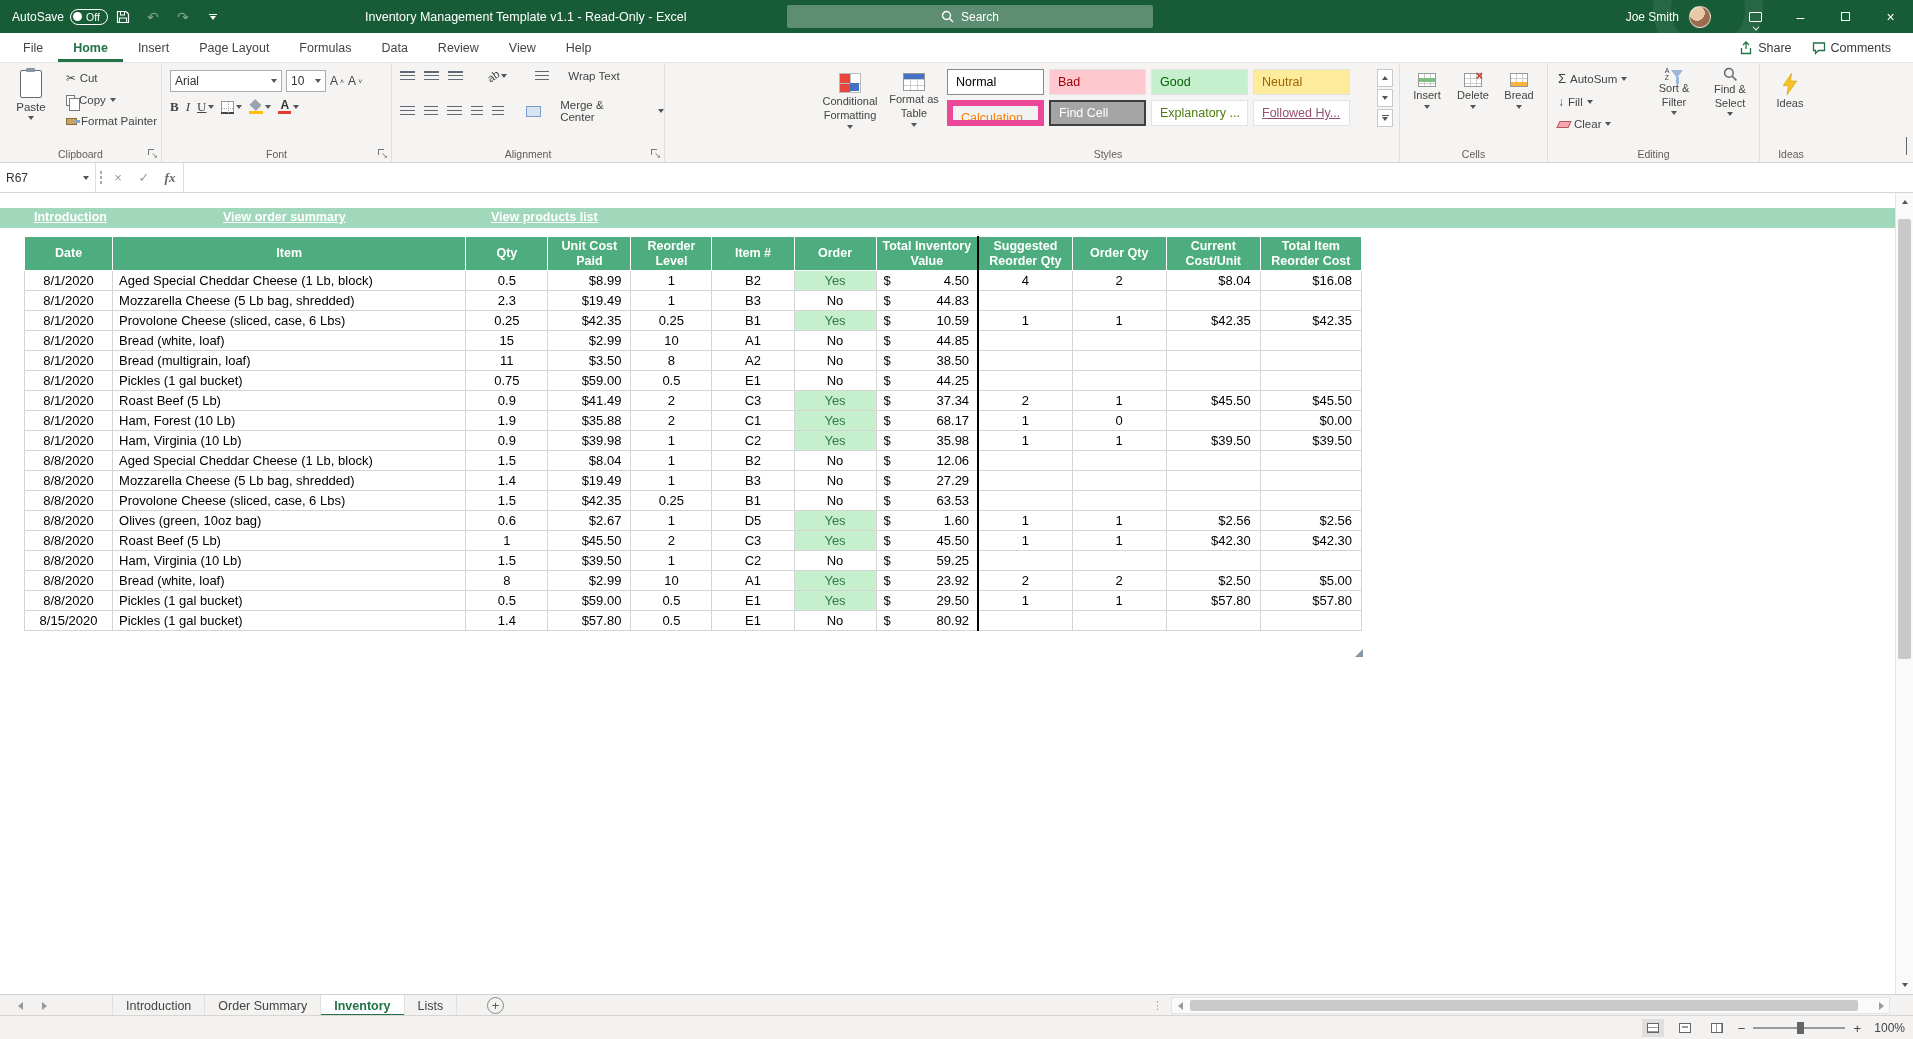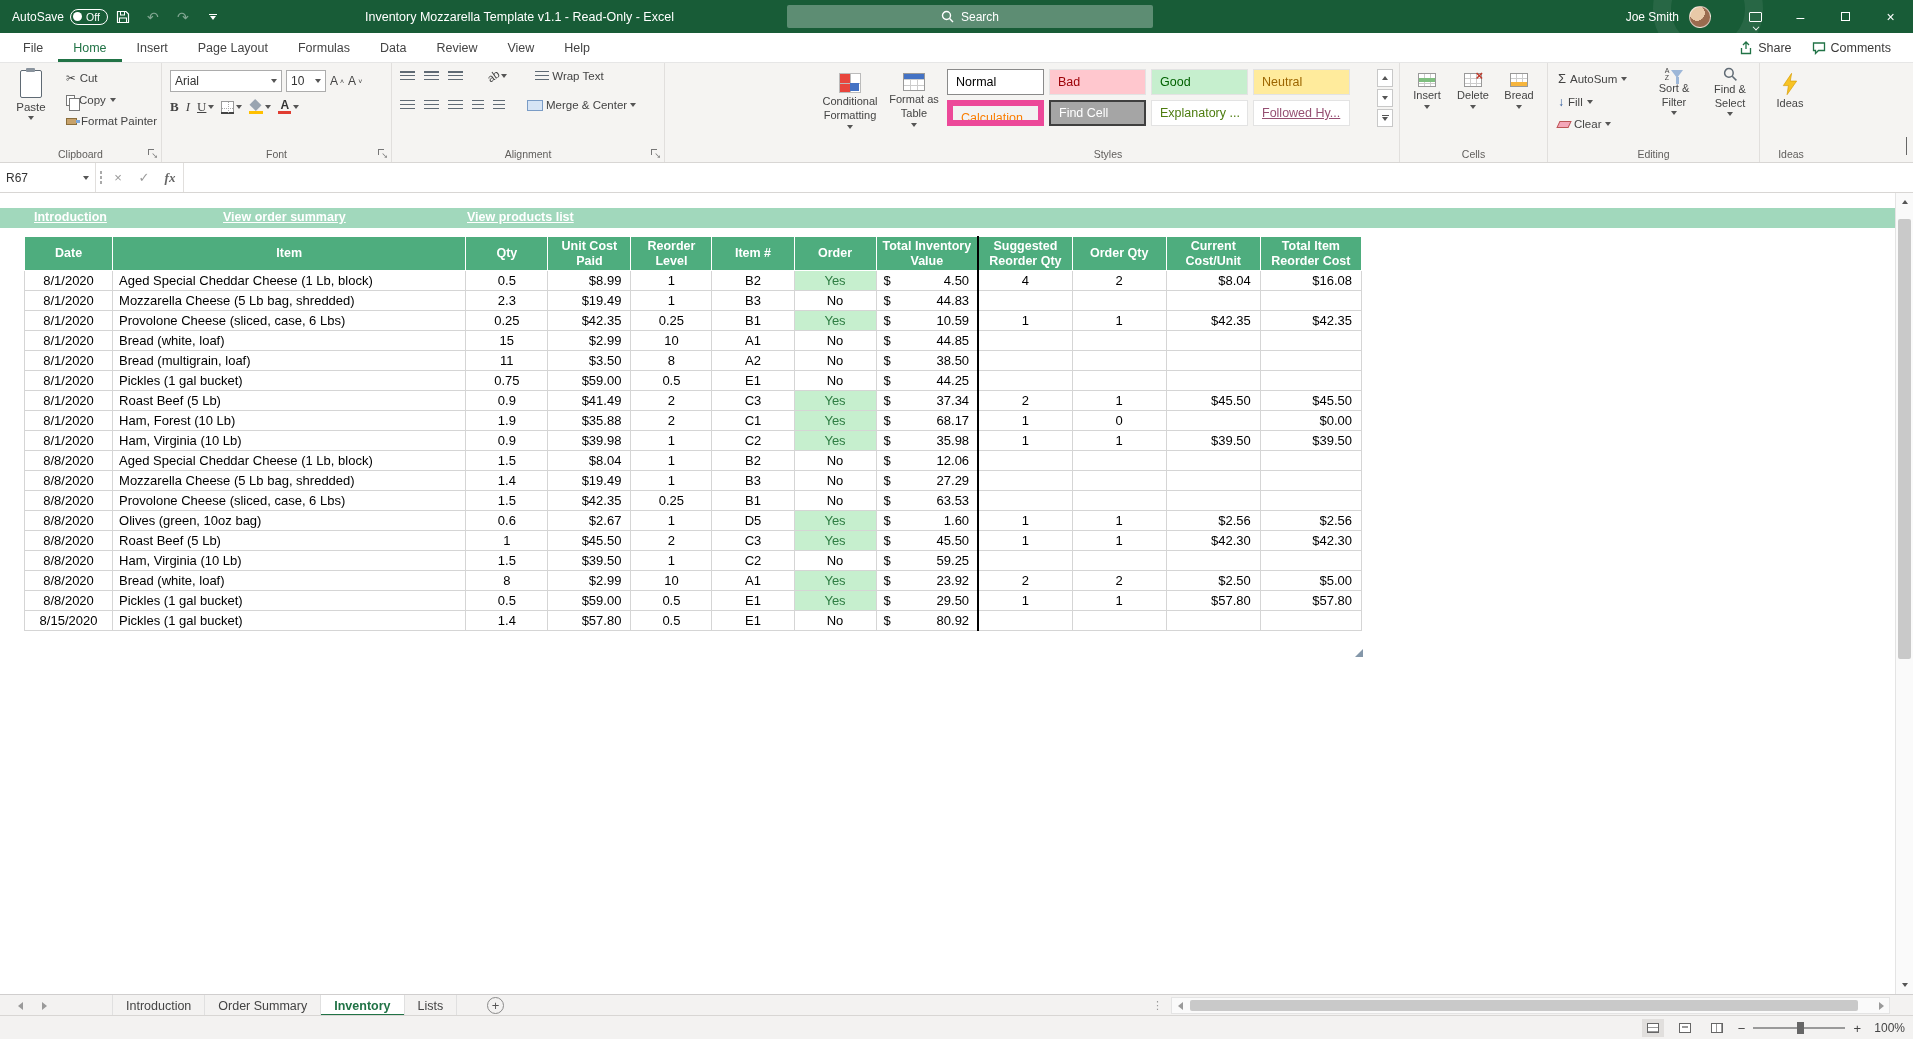--- a/index.html
+++ b/index.html
@@ -24,21 +24,21 @@
 .avatar{width:22px;height:22px;border-radius:50%;background:radial-gradient(circle at 35% 30%,#e8c9a8 0 40%,#9a6b4f 41% 100%);border:1px solid rgba(255,255,255,.6);margin-right:22px}
 .winbtn{width:45px;height:33px;display:flex;align-items:center;justify-content:center;font-size:14px}
 .maxbox{width:9px;height:9px;border:1px solid #fff;display:inline-block}
 .ribbon-opt{width:13px;height:10px;border:1px solid #fff;border-radius:1px;position:relative}
 .ribbon-opt::after{content:"";position:absolute;left:3px;top:11px;width:5px;height:5px;border-right:1px solid #fff;border-bottom:1px solid #fff;transform:rotate(45deg) scale(.8)}
 
 
 .menubar{position:absolute;left:0;top:33px;width:100%;height:30px;background:#FFF;display:flex;align-items:stretch;border-bottom:1px solid #E6E6E6}
 .rtabs{display:flex;align-items:stretch;padding-left:8px}
 .rtab{padding:0 15px;display:flex;align-items:center;font-size:12.5px;color:#444;cursor:default}
-.rtab.active{color:#217346;font-weight:normal;box-shadow:inset 0 -3px 0 #217346}
+.rtab.active{color:#217346;font-weight:bold;box-shadow:inset 0 -3px 0 #217346}
 .mright{margin-left:auto;display:flex;align-items:center;gap:4px;padding-right:14px}
 .share,.comments{display:flex;align-items:center;gap:5px;font-size:12.5px;color:#3b3a39;padding:2px 8px}
 
 
 .ribbon{position:absolute;left:0;top:63px;width:100%;height:100px;background:#F5F4F2;border-bottom:1px solid #D8D6D4}
 .rgroup{position:absolute;top:0;bottom:0;border-right:1px solid #E1DFDD}
 .glabel{position:absolute;bottom:2px;left:0;right:0;text-align:center;font-size:10.5px;color:#605E5C}
 .launcher{position:absolute;right:3px;bottom:3px;width:11px;height:11px}
 .launcher::before{content:"";position:absolute;left:1px;top:1px;width:5px;height:5px;border-left:1px solid #777;border-top:1px solid #777}
 .launcher::after{content:"\2198";position:absolute;right:0;bottom:-1px;font-size:8px;color:#777}
@@ -77,21 +77,21 @@
 .fcolor-ic{font-size:12px;font-weight:bold;color:#333;line-height:10px;text-align:center}
 .fcolor-ic .b{display:block;width:13px;height:3px;background:#E03C31;margin-top:1px}
 .grow-ic{font-size:12px;color:#444}
 .grow-ic sup{font-size:7px}
 
 
 .bars{width:15px;height:11px;background:repeating-linear-gradient(180deg,#5f6a74 0 1.5px,transparent 1.5px 3.8px)}
 .al-r1{position:absolute;left:8px;top:7px;display:flex;gap:9px;align-items:center}
 .al-r2{position:absolute;left:8px;top:36px;display:flex;gap:9px;align-items:center}
 .orient-ic{font-size:11px;color:#444;transform:rotate(-35deg);display:inline-block}
-.wrap-btn,.merge-btn{display:flex;align-items:center;gap:3px;font-size:11.5px;color:#444}
+.wrap-btn,.merge-btn{display:flex;align-items:center;gap:19px;font-size:11.5px;color:#444}
 .wrap-ic{width:14px;height:10px;background:repeating-linear-gradient(180deg,#5f6a74 0 1.5px,transparent 1.5px 4px);position:relative}
 .merge-ic{width:16px;height:11px;border:1px solid #7A9CC6;background:#D6E4F5}
 
 
 .num-r1{position:absolute;left:8px;top:7px}
 .num-r2{position:absolute;left:8px;top:38px;display:flex;gap:10px;align-items:center;font-size:13px;color:#444}
 .dec{font-size:9.5px;color:#444;letter-spacing:0}
 
 
 .cf-btn,.ft-btn{position:absolute;top:5px;width:62px}
@@ -235,21 +235,21 @@
       </div>
     <div class="tb-btn disabled">
         <span>↷</span>
       </div>
     <div class="tb-btn">
       <span class="qat-chev">
           <span class="bar"></span>
           <span class="dd" style="border-top-color:#fff"></span>
         </span>
     </div>
-    <div class="title-text">Inventory Mozzarella Template v1.1  -  Read-Only  -  Excel</div>
+    <div class="title-text">Inventory Management Template v1.1  -  Read-Only  -  Excel</div>
     <div class="searchbox">
       <svg width="13" height="13" viewBox="0 0 13 13">
           <circle cx="5.5" cy="5.5" r="4" fill="none" stroke="#fff" stroke-width="1.4"></circle>
           <line x1="8.6" y1="8.6" x2="12" y2="12" stroke="#fff" stroke-width="1.4"></line>
         </svg>
       <span>Search</span>
     </div>
     <div class="tb-right">
       <span class="user">Joe Smith</span>
       <span class="avatar"></span>
@@ -521,21 +521,21 @@
     <div class="fb-btn fx">
         <span>fx</span>
       </div>
     <div class="fb-input"></div>
   </div>
 
   <div class="sheet">
     <div class="linkband">
         <span class="sheet-link" style="left: 34px;">Introduction</span>
         <span class="sheet-link" style="left: 223px;">View order summary</span>
-        <span class="sheet-link" style="left: 467px; text-align: right;">View products list</span>
+        <span class="sheet-link" style="left: 491px; text-align: right;">View products list</span>
       </div>
     <table class="inv-table">
         <colgroup>
           <col style="width: 88px;">
           <col style="width: 353px;">
           <col style="width: 82px;">
           <col style="width: 83px;">
           <col style="width: 81px;">
           <col style="width: 82px;">
           <col style="width: 82px;">

